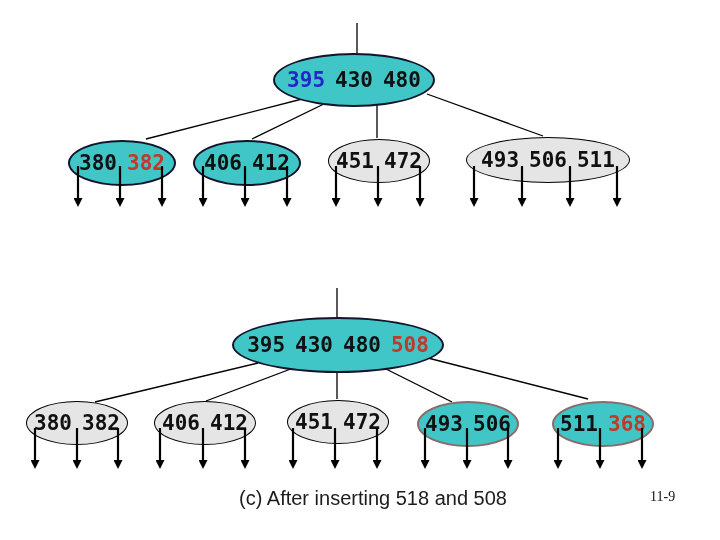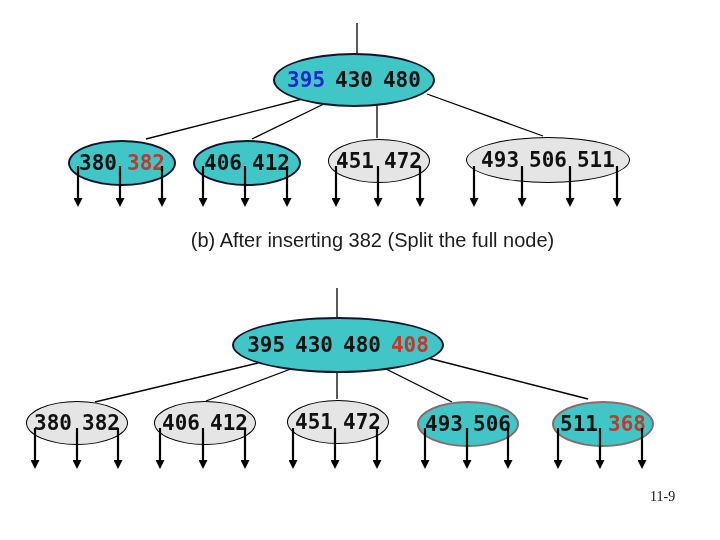--- a/index.html
+++ b/index.html
@@ -82,27 +82,26 @@
     <span class="k">451</span>
     <span class="k">472</span>
   </div>
 
   <div class="node white" style="left:466px;top:137px;width:162px;height:44px;">
     <span class="k">493</span>
     <span class="k">506</span>
     <span class="k">511</span>
   </div>
 
-  <div class="caption" style="left:130px;top:229px;width:485px;">(b) After inserting 382 (Split the full node)</div>
 
   <div class="node cyan" style="left:232px;top:317px;width:208px;height:52px;">
     <span class="k">395</span>
     <span class="k">430</span>
     <span class="k">480</span>
-    <span class="k k-red">408</span>
+    <span class="k k-red">508</span>
   </div>
 
   <div class="node white" style="left:26px;top:401px;width:100px;height:42px;">
     <span class="k">380</span>
     <span class="k">382</span>
   </div>
 
   <div class="node white" style="left:154px;top:401px;width:100px;height:42px;">
     <span class="k">406</span>
     <span class="k">412</span>
@@ -116,20 +115,21 @@
   <div class="node cyan hl" style="left:417px;top:401px;width:98px;height:42px;">
     <span class="k">493</span>
     <span class="k">506</span>
   </div>
 
   <div class="node cyan hl" style="left:552px;top:401px;width:98px;height:42px;">
     <span class="k">511</span>
     <span class="k k-red">368</span>
   </div>
 
+  <div class="caption" style="left:203px;top:487px;width:340px;">(c) After inserting 518 and 508</div>
 
   <div class="pagenum" style="left:650px;top:489px;">11-9</div>
 
   <svg id="arrows" class="layer" width="720" height="540">
     <defs>
       <marker id="ah" markerUnits="userSpaceOnUse" markerWidth="9" markerHeight="9" refX="3" refY="4.5" orient="auto">
         <path d="M0,0 L9,4.5 L0,9 z" fill="#000"></path>
       </marker>
     </defs>
 

